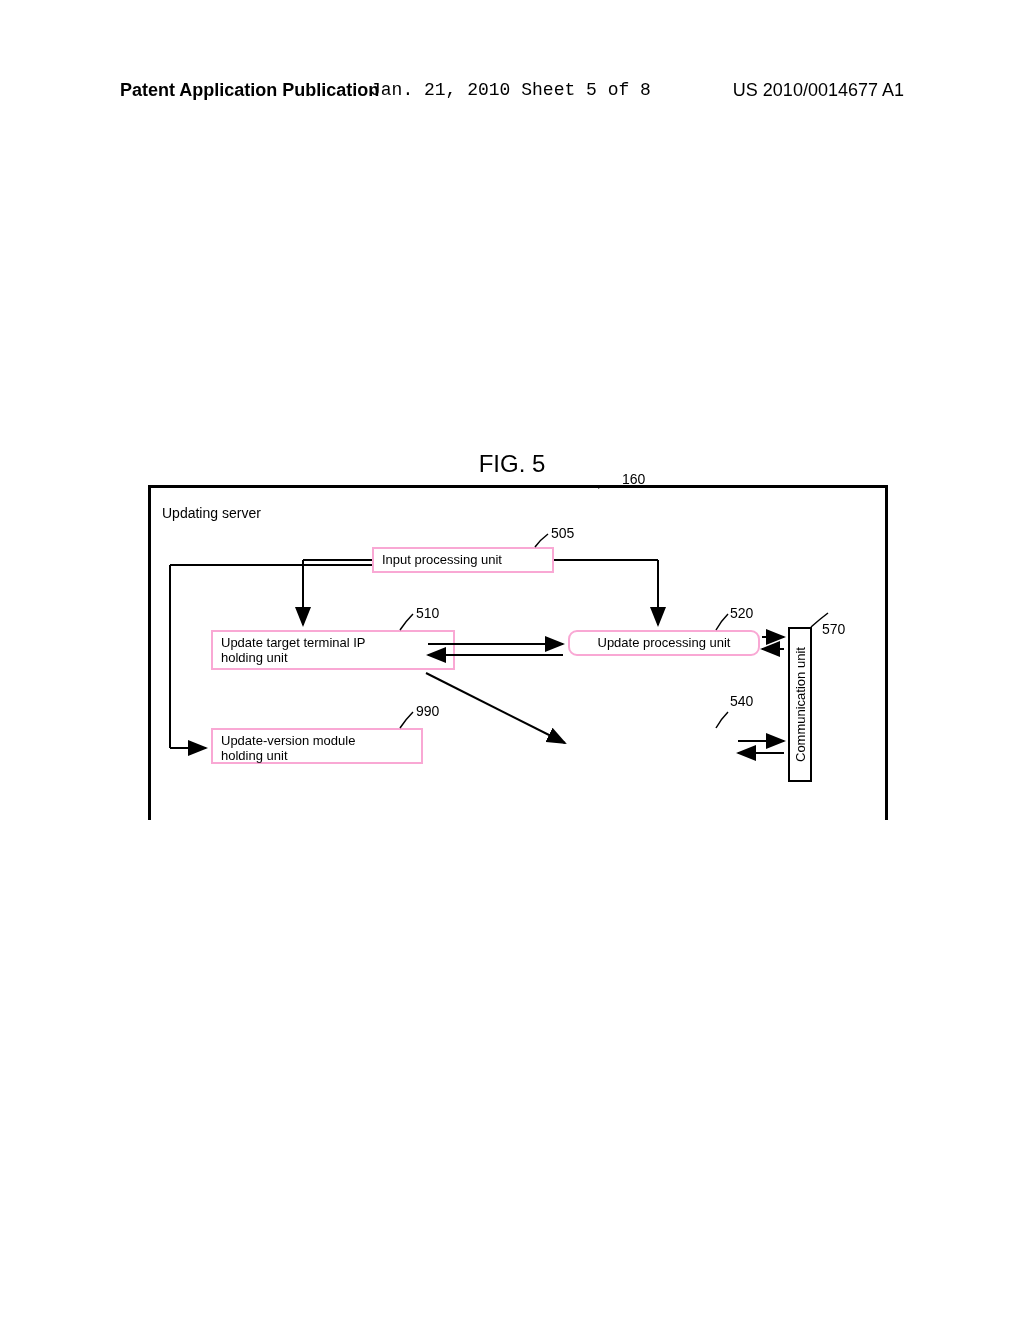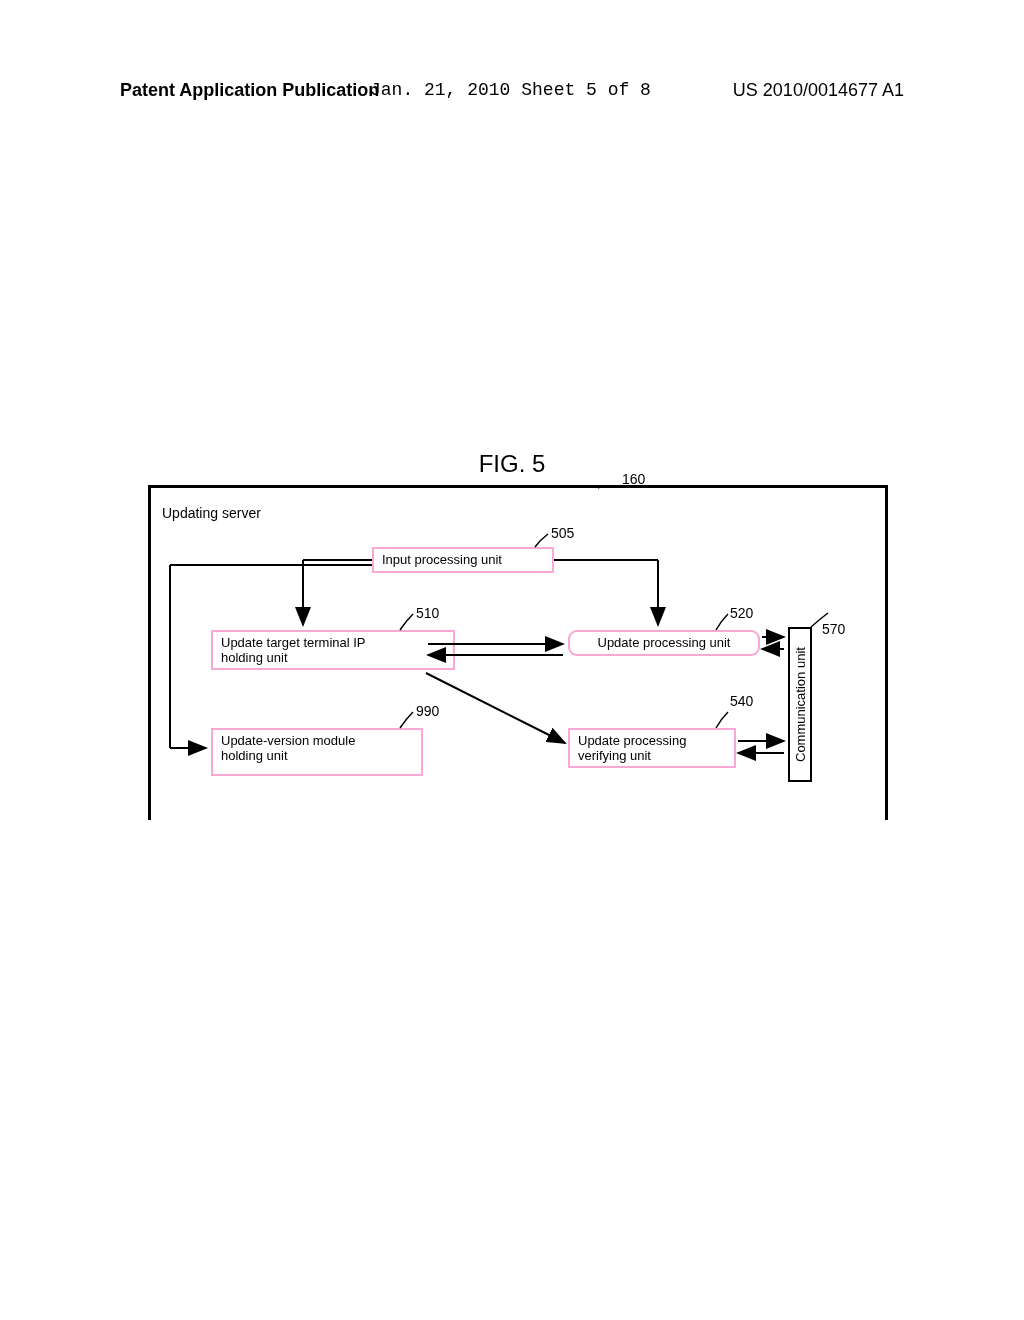--- a/index.html
+++ b/index.html
@@ -132,30 +132,26 @@
       <span style="white-space:pre-line;">Update target terminal IP
 holding unit</span>
     </div>
 
     <span class="ref-label" style="left:582px; top:120px;">520</span>
     <div class="unit" style="left:420px; top:145px; width:192px; height:26px; justify-content:center;border-radius:9px;">
       <span>Update processing unit</span>
     </div>
 
     <span class="ref-label" style="left:268px; top:218px;">990</span>
-    <div class="unit" style="left:63px; top:243px; width:212px; height:48px;">
+    <div class="unit" style="left:63px; top:243px; width:212px; height:36px;">
       <span style="white-space:pre-line;">Update-version module
 holding unit</span>
     </div>
 
     <span class="ref-label" style="left:582px; top:208px;">540</span>
-    <div class="unit" style="left:420px; top:243px; width:168px; height:40px;">
-      <span style="white-space:pre-line;">Update processing
-verifying unit</span>
-    </div>
 
     <span class="ref-label" style="left:674px; top:124px;margin-top:12px;">570</span>
     <div class="comm-unit" style="left:640px; top:142px; width:24px; height:155px;">
       <span>Communication unit</span>
     </div>
 
     <svg class="arrows" viewBox="0 0 740 335">
       <defs>
         <marker id="arrowhead" markerWidth="10" markerHeight="8" refX="9" refY="4" orient="auto">
           <polygon points="0 0, 10 4, 0 8" fill="#000"></polygon>

